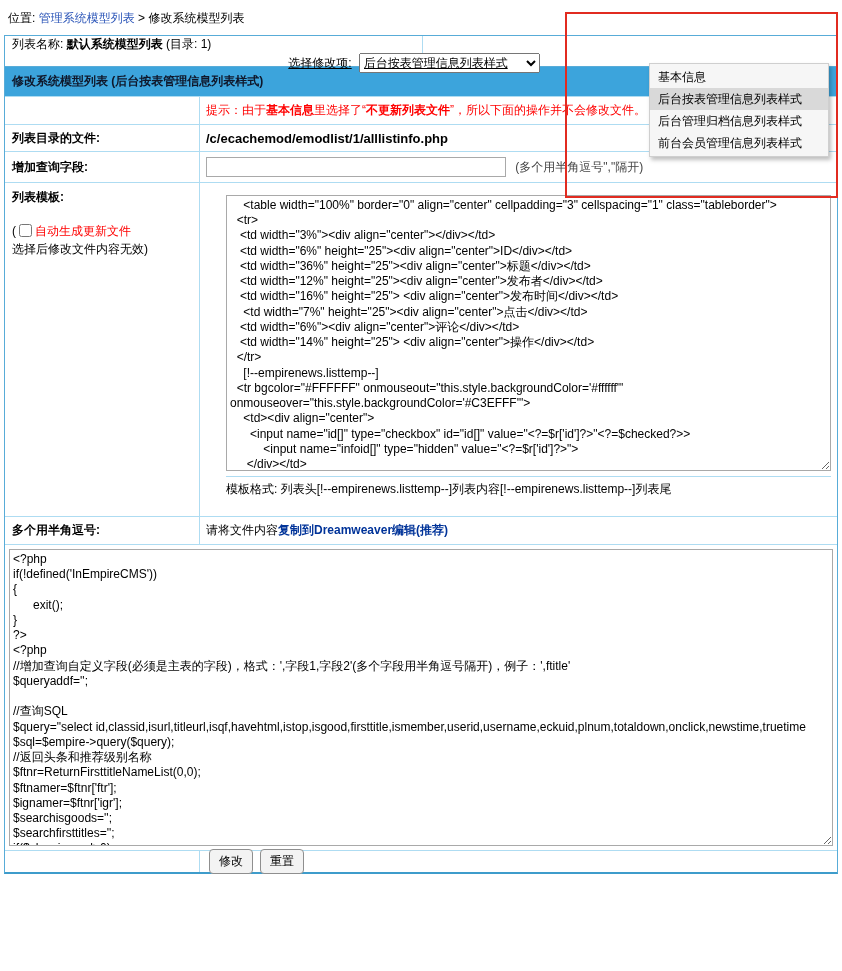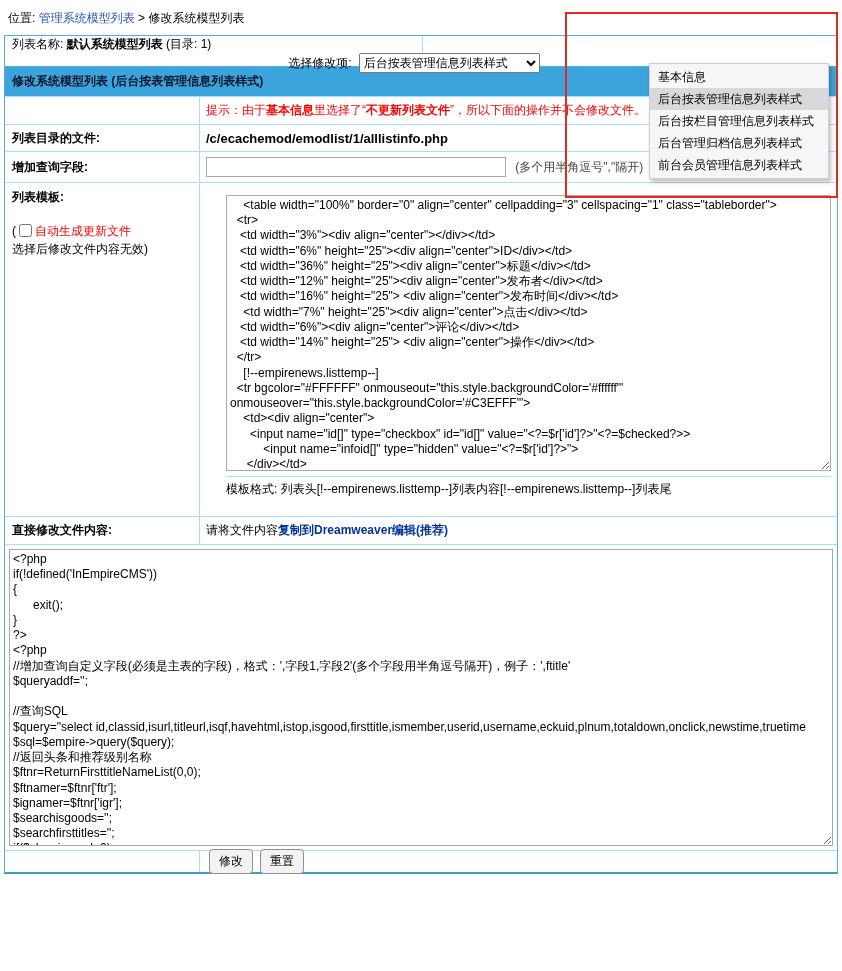--- a/index.html
+++ b/index.html
@@ -27,21 +27,21 @@
   .label-cell{
     width:195px;flex:none;align-self:stretch;
     border-right:1px solid var(--line);
     padding:6px 4px 6px 7px;font-weight:bold;
     display:flex;align-items:center;
   }
   .value-cell{flex:1;padding:12px 6px;}
   
   .row-top{height:30px;}
   .row-top .cell-a{width:418px;flex:none;align-self:stretch;display:flex;align-items:center;padding-left:7px;border-right:1px solid var(--line);}
-  .row-top .cell-b{flex:1;display:flex;justify-content:flex-end;align-items:center;gap:7px;padding-right:14px;}
+  .row-top .cell-b{flex:1;display:flex;justify-content:flex-end;align-items:center;gap:7px;padding-right:14px;text-decoration:underline;}
   .row-top select{width:181px;height:20px;font-size:12px;font-family:inherit;}
   
   .header-bar{background:var(--header);color:#0f172a;font-weight:bold;padding:6px 7px;border-top:1px solid var(--outer);}
   
   .hint-row{height:28px;}
   .hint-row .label-cell{font-weight:normal;}
   .hint-text{color:#f00;}
   .hint-text b{font-weight:bold;}
   .file-row{height:27px;}
   .file-path{font-weight:bold;font-size:13px;}
@@ -167,21 +167,21 @@
           &lt;input name="infoid[]" type="hidden" value="&lt;?=$r['id']?&gt;"&gt;
      &lt;/div&gt;&lt;/td&gt;
     &lt;td height="12"&gt;&lt;div align="center"&gt;</textarea>
         <div class="format-block">
           <div>模板格式: 列表头[!--empirenews.listtemp--]列表内容[!--empirenews.listtemp--]列表尾</div>
         </div>
       </div>
     </div>
 
     <div class="row direct-row">
-      <div class="label-cell">直接修改文件内容:</div>
+      <div class="label-cell">多个用半角逗号:</div>
       <div class="value-cell">
         <span>请将文件内容</span><a href="#" class="direct-link">复制到Dreamweaver编辑(推荐)</a>
       </div>
     </div>
 
     <div class="row code-row">
       <textarea class="code-textarea" wrap="off" spellcheck="false" style="">&lt;?php
 if(!defined('InEmpireCMS'))
 {
 	exit();
@@ -214,20 +214,19 @@
         <button type="button" class="btn">修改</button>
         <button type="button" class="btn">重置</button>
       </div>
     </div>
 
   </div>
 
   <div class="dropdown-popup">
     <div class="dropdown-option">基本信息</div>
     <div class="dropdown-option selected">后台按表管理信息列表样式</div>
-    <div class="dropdown-option">后台按栏目管理信息列表样式</div>
     <div class="dropdown-option">后台管理归档信息列表样式</div>
     <div class="dropdown-option">前台会员管理信息列表样式</div>
   </div>
 
   <div class="annotation-rect"></div>
 
 </div>
 
 </body></html>

